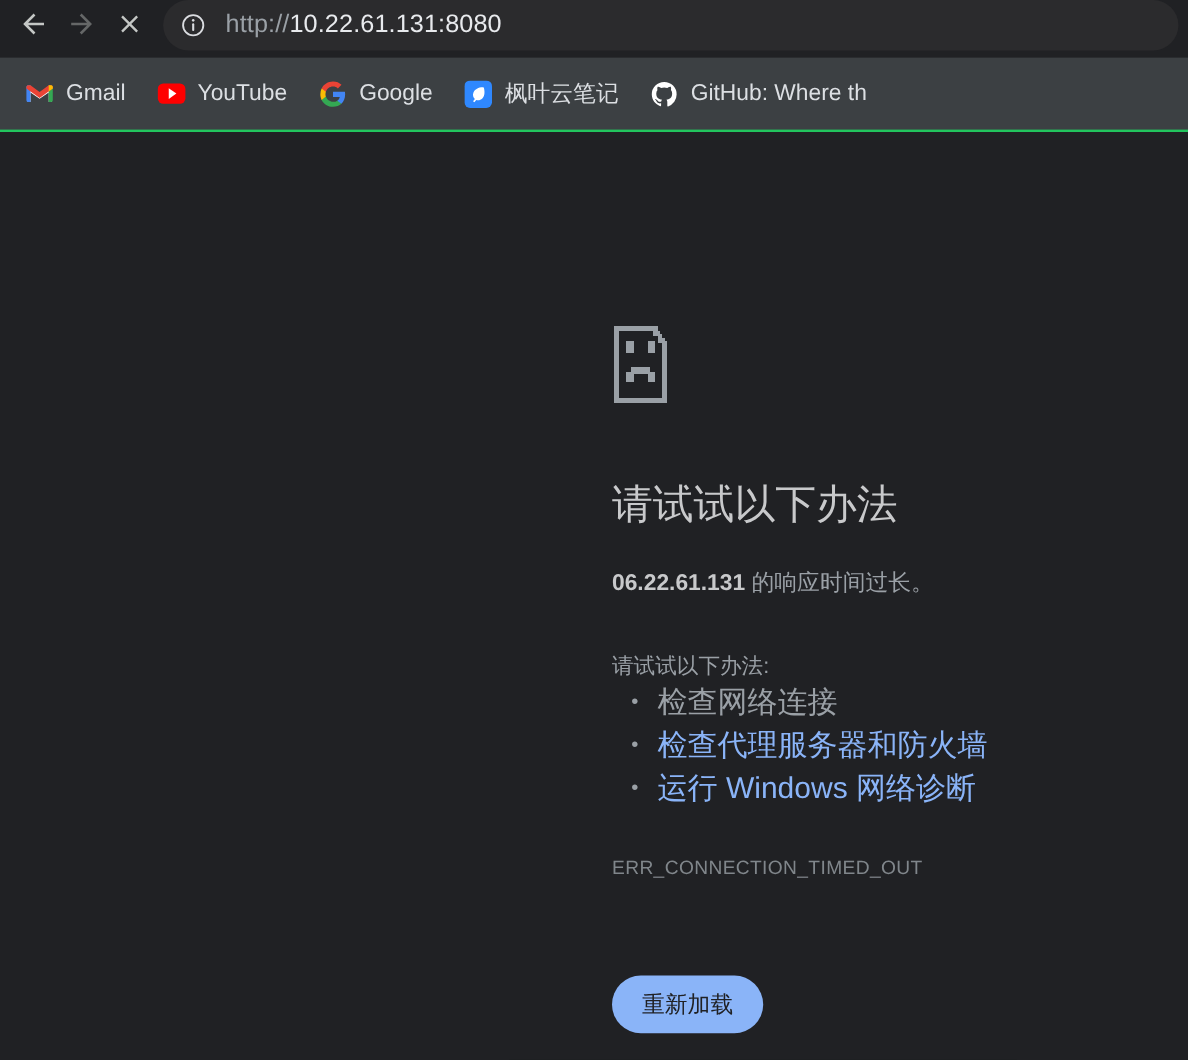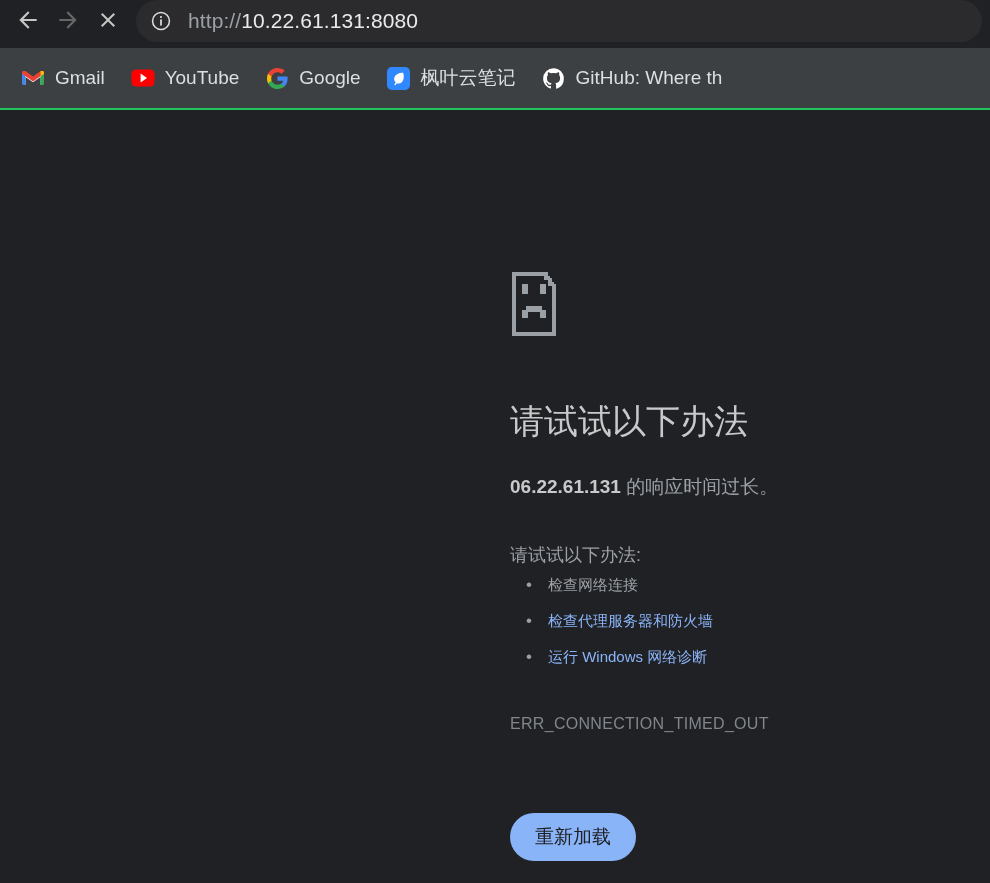--- a/index.html
+++ b/index.html
@@ -145,21 +145,21 @@
     font-size: 18px;
     color: #9aa0a6;
     margin: 0 0 0 0;
   }
   #err-list {
     margin: 0 0 40px 0;
     padding-left: 38px;
     list-style: none;
   }
   #err-list li {
-    font-size: 15px;
+    font-size: 25px;
     color: #9aa0a6;
     line-height: 36px;
     position: relative;
   }
   #err-list li::before {
     content: "\2022";
     position: absolute;
     left: -22px;
     color: #9aa0a6;
     font-size: 17px;

